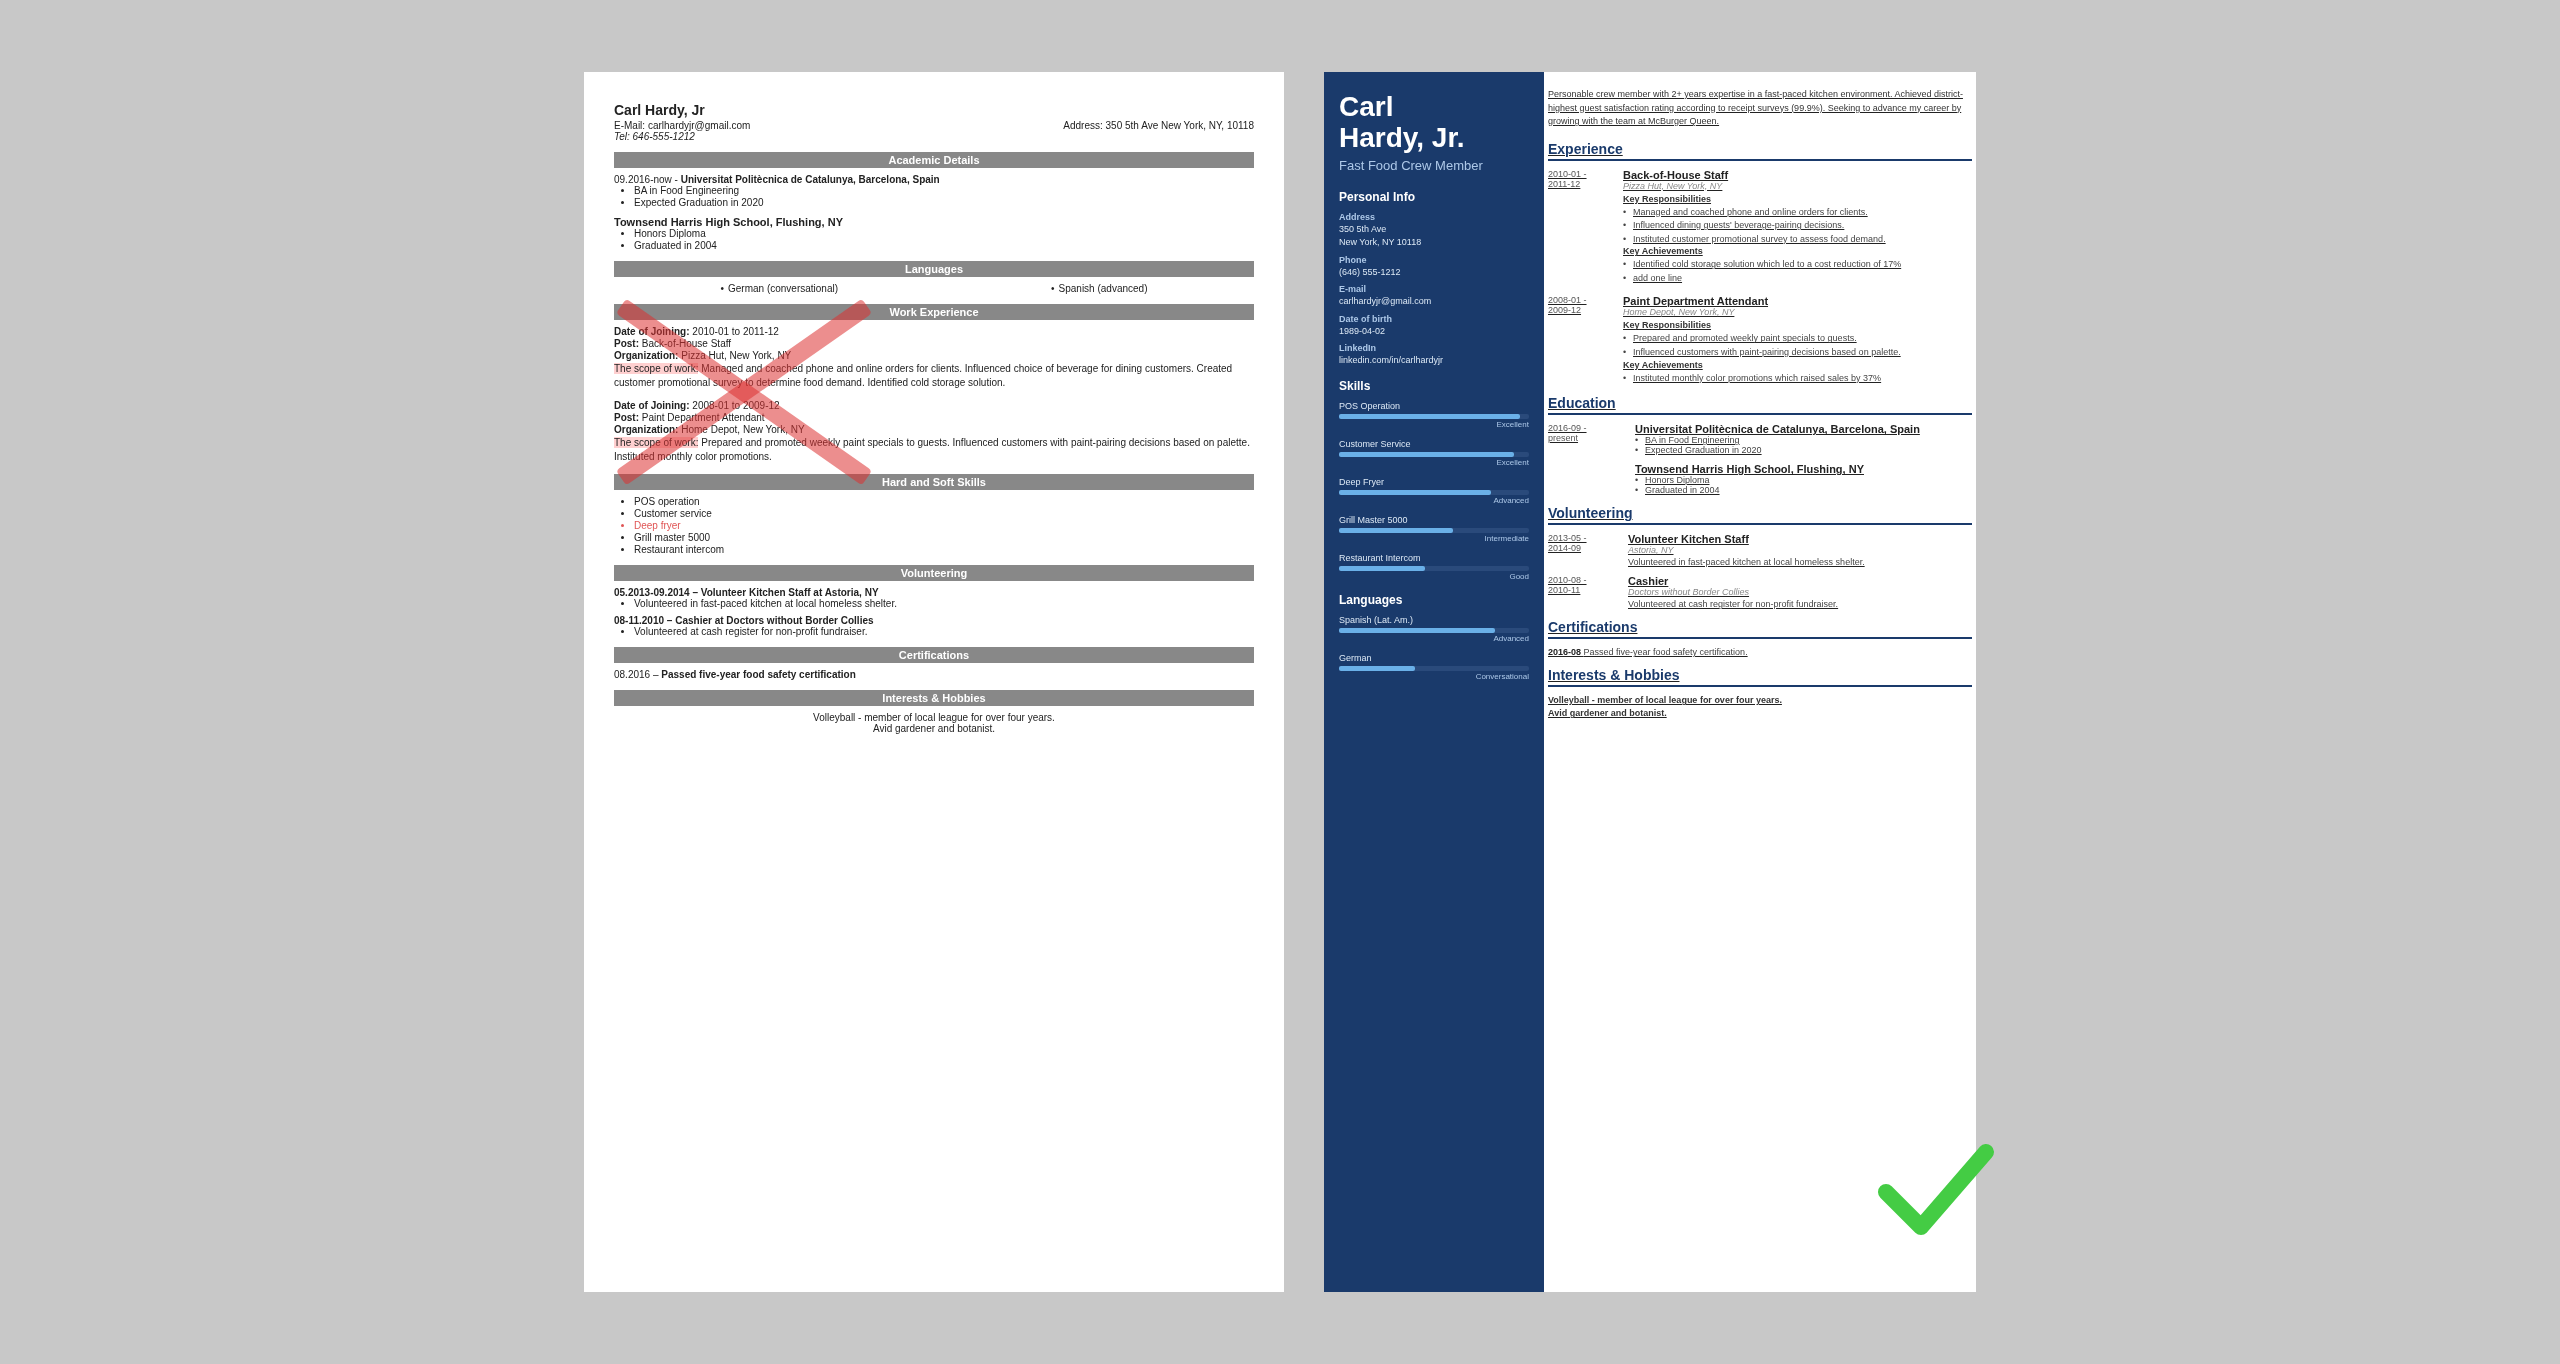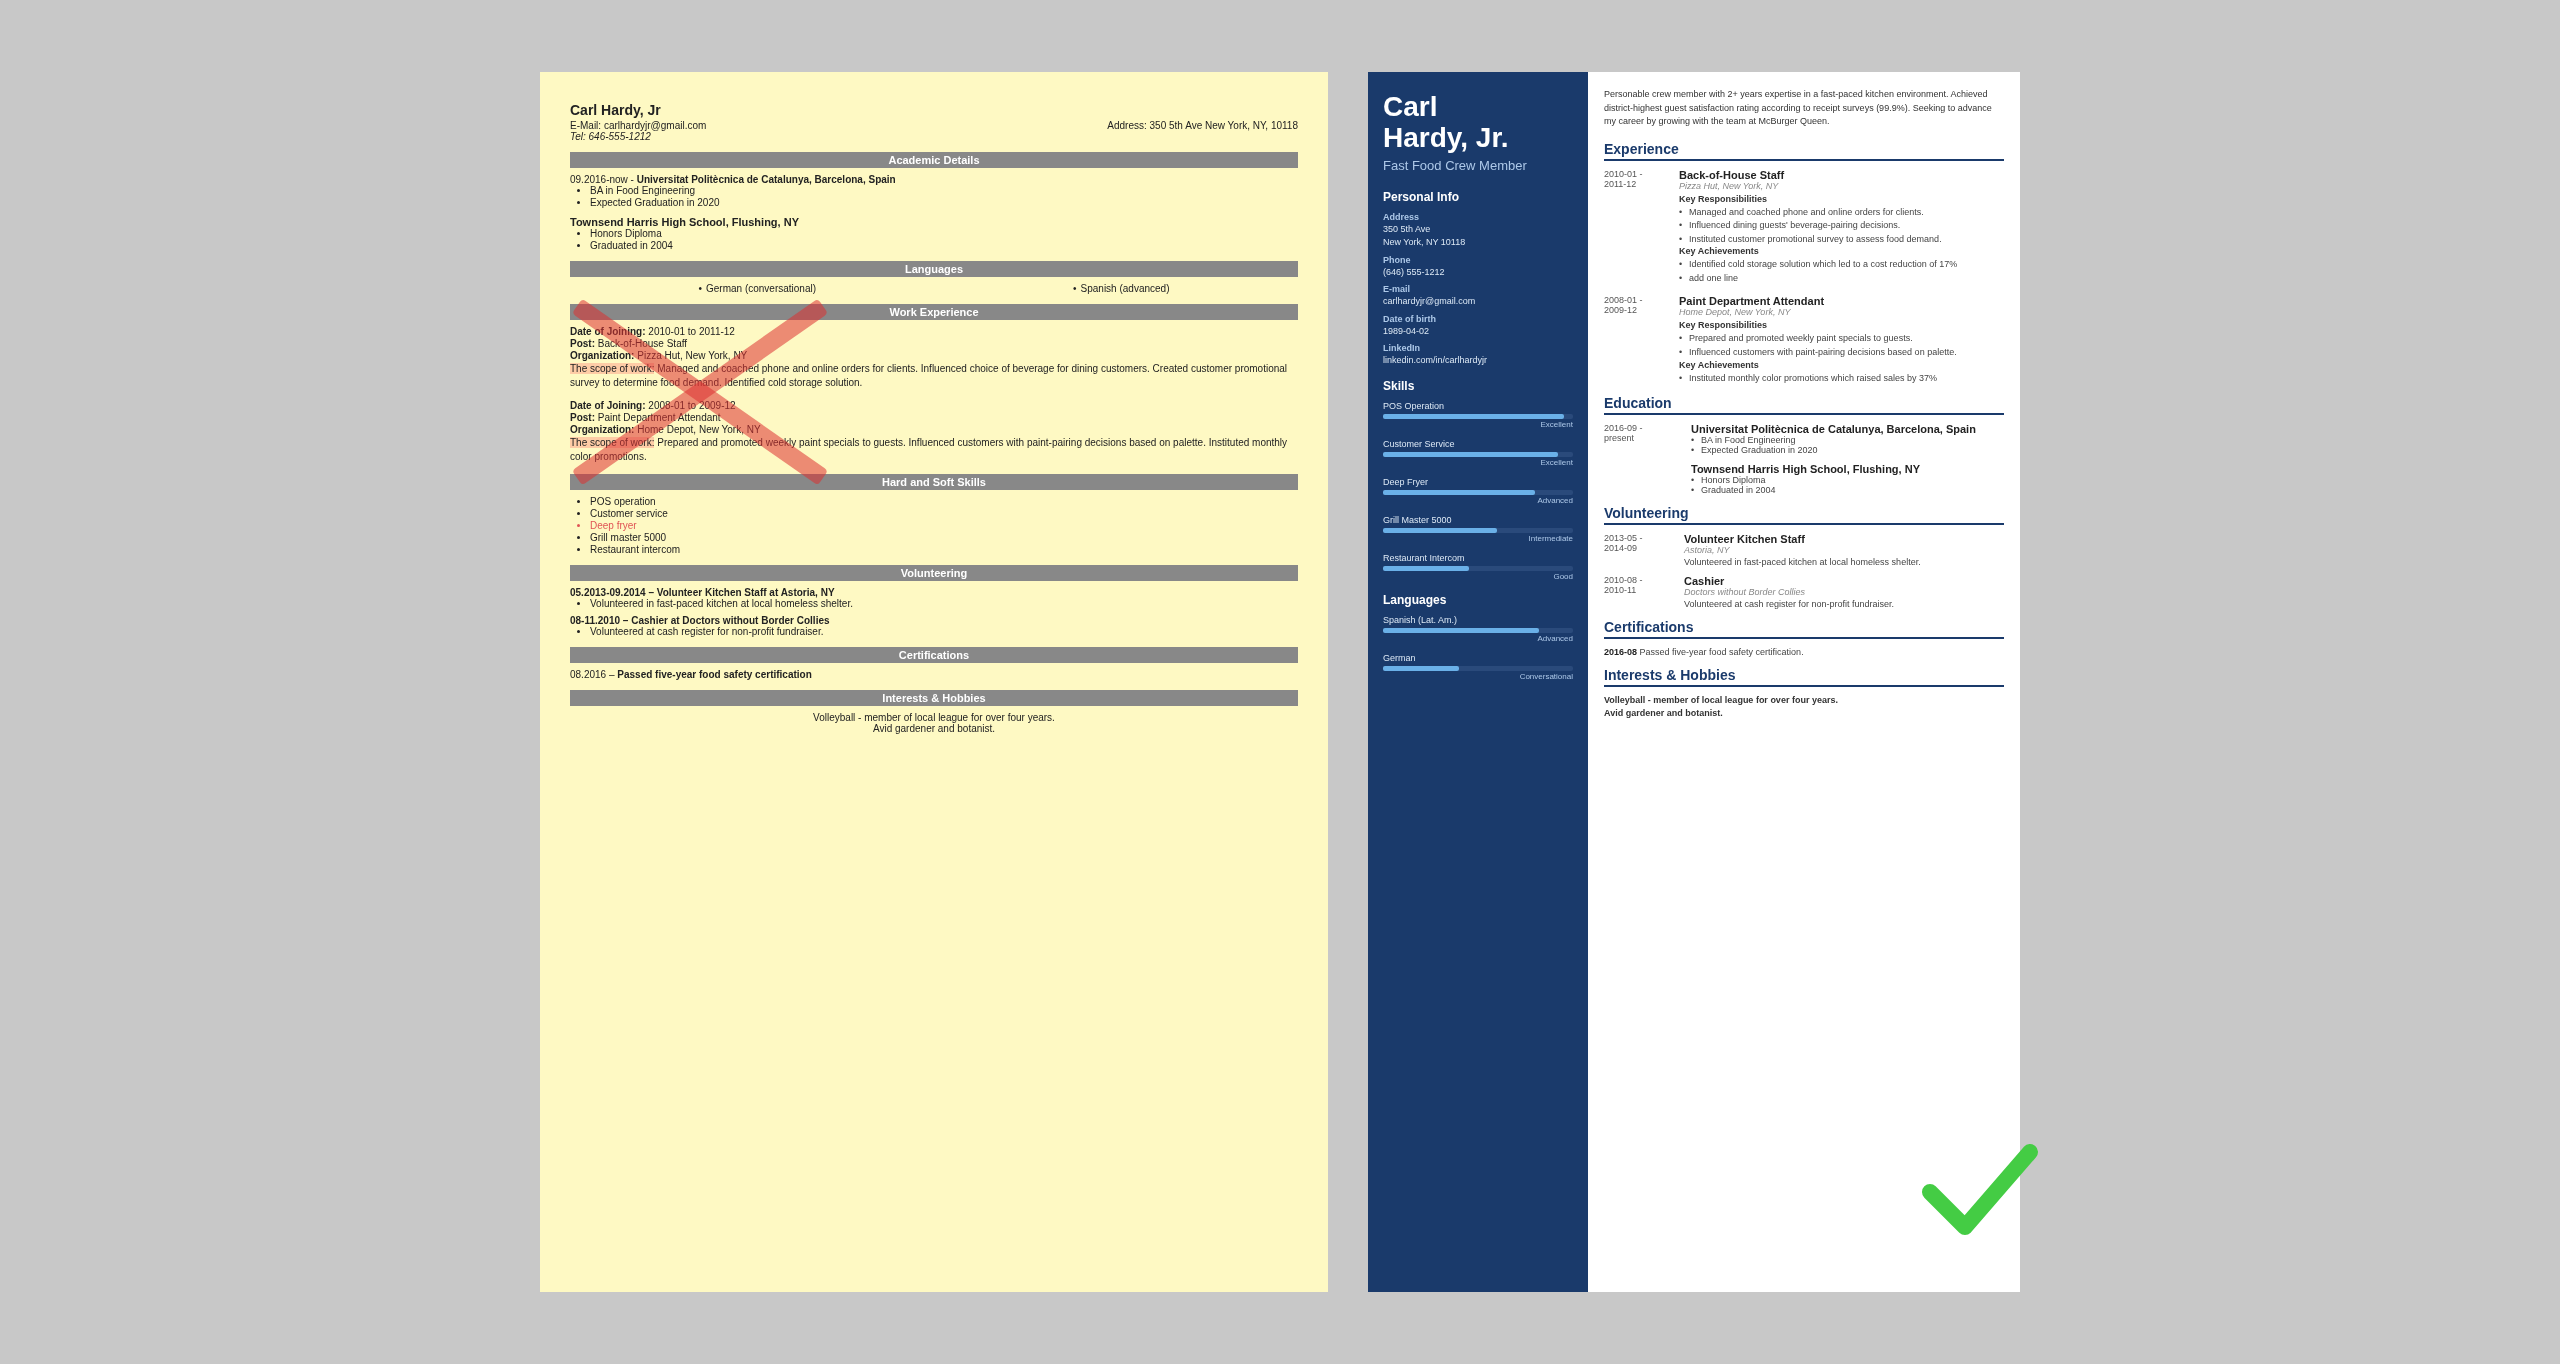--- a/index.html
+++ b/index.html
@@ -10,22 +10,22 @@
       height: 1364px;
       display: flex;
       align-items: center;
       justify-content: center;
       gap: 40px;
       padding: 40px;
     }
 
     
     .resume-left {
-      background: #fef9c3;
-      width: 788px;
+      background: #ffffff;
+      width: 700px;
       min-height: 1220px;
       padding: 30px 30px 13px 30px;
       position: relative;
       font-size: 11px;
       color: #222;
       flex-shrink: 0;
     }
 
     .resume-left .header-name {
       font-size: 14px;
@@ -195,24 +195,25 @@
     .lang-level {
       font-size: 8px;
       color: #adc8e8;
       text-align: right;
       margin-top: 1px;
     }
 
     
     .main-content {
       flex: 1;
-      padding: 16px 16px;
+      padding: 16px 4px;
       font-size: 10px;
       color: #222;
       overflow: hidden;
+      text-decoration: underline;
     }
 
     .summary-text {
       font-size: 9px;
       color: #333;
       line-height: 1.5;
       margin-bottom: 12px;
     }
 
     .main-section-title {

